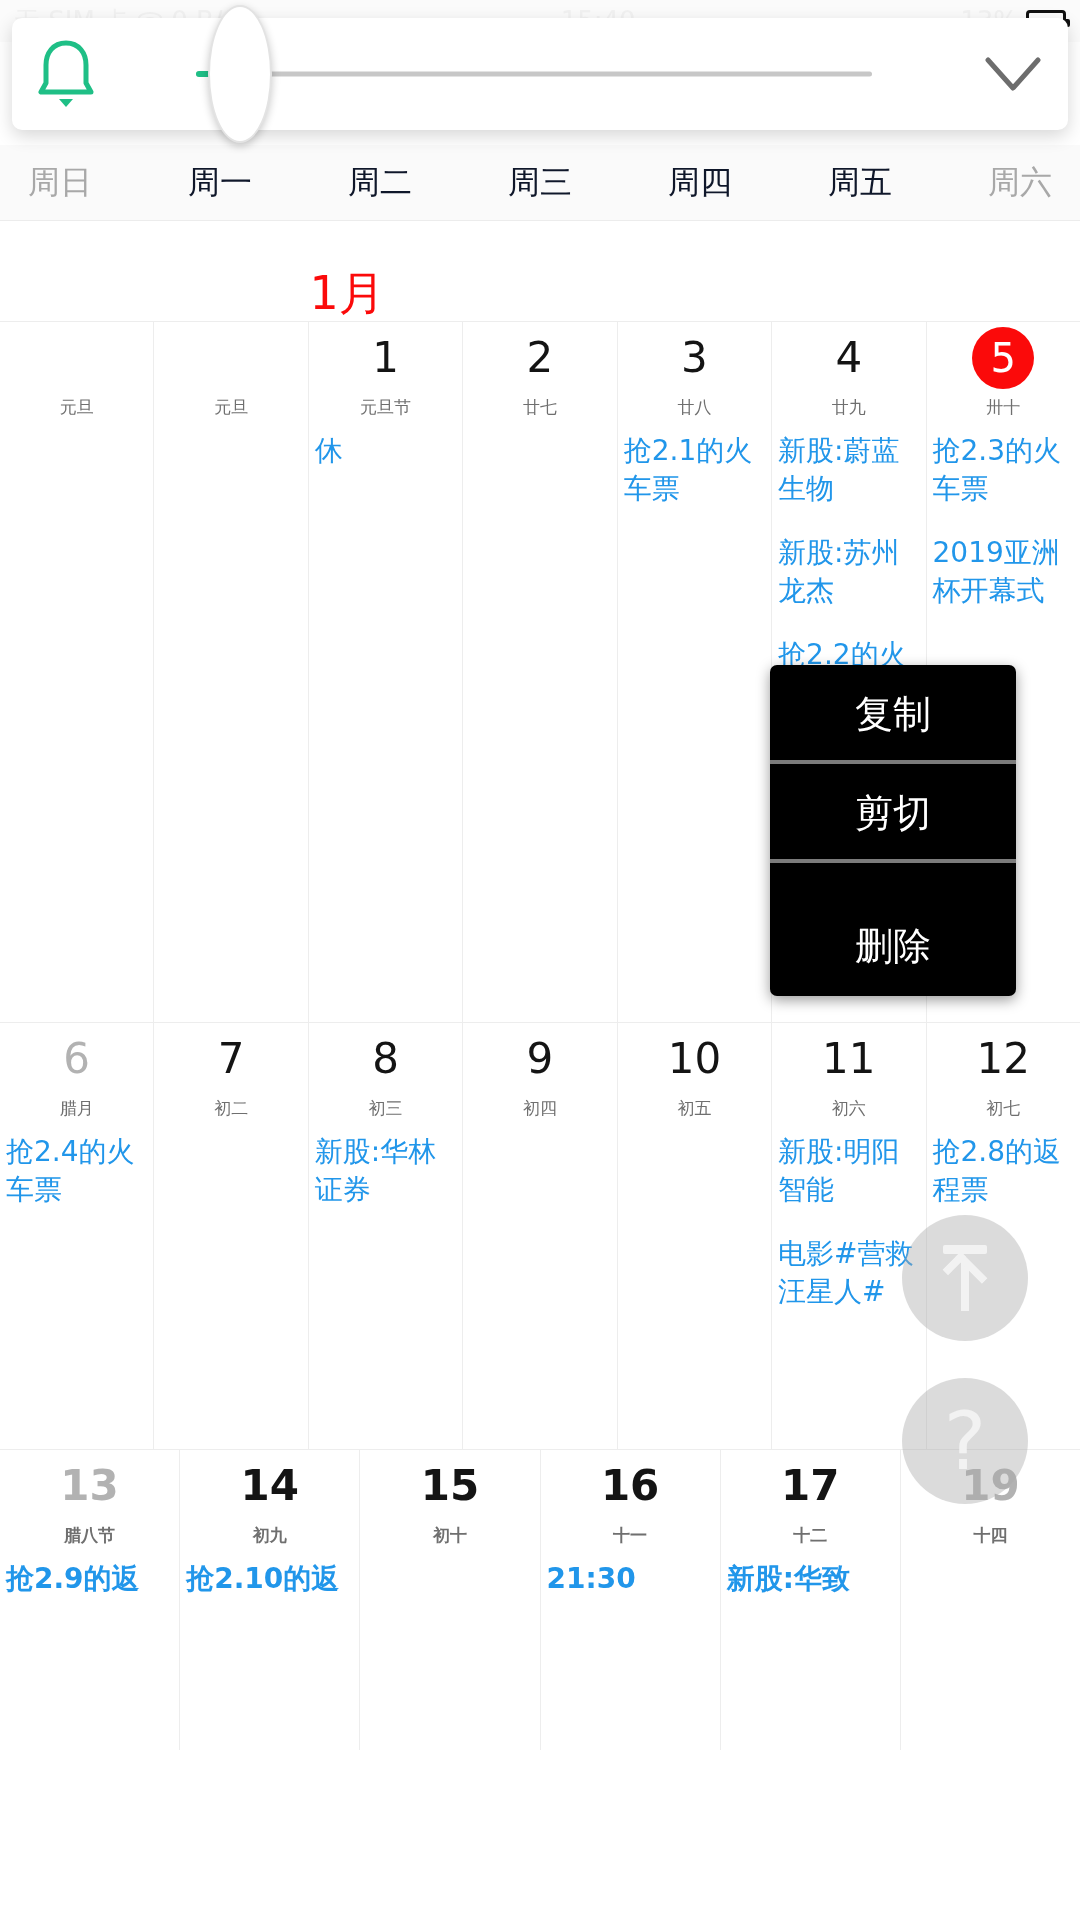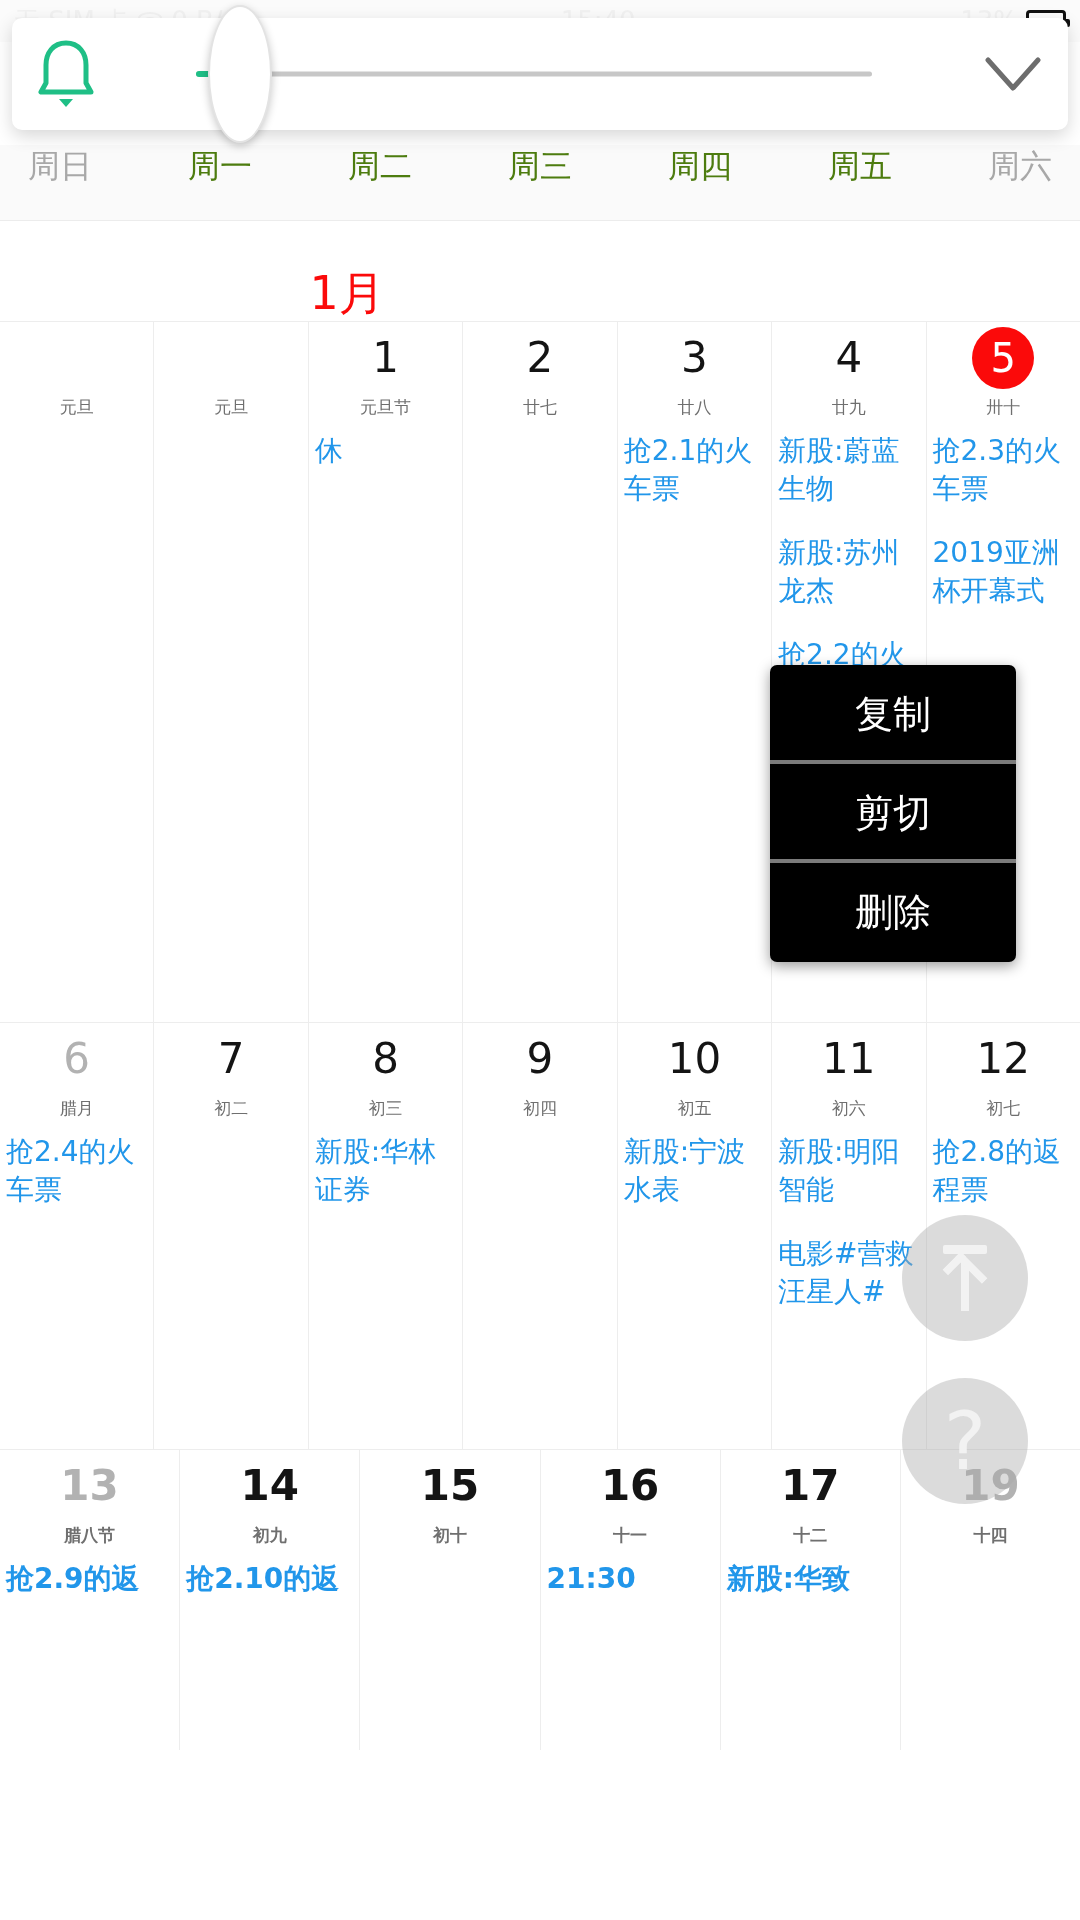--- a/index.html
+++ b/index.html
@@ -65,26 +65,26 @@
     position:absolute; top:62px; left:0; width:1080px; text-align:center;
     font-size:46px; color:#f4f4f4; z-index:3; letter-spacing:1px;
   }
   .ghost-right{
     position:absolute; top:66px; right:26px; font-size:40px; color:#f4f4f4; z-index:3;
   }
 
   
   .weekbar{
     position:absolute; top:145px; left:0; width:1080px; height:76px;
-    background:#fafafa; display:flex; 
+    background:#fafafa; display:flex; align-items:center;
     border-bottom:1px solid #ececec;
     z-index:2;
     gap:40px;
   }
-  .weekbar div{ flex:1; text-align:center; font-size:32px; color:#4d7c0f; }
+  .weekbar div{ flex:1; text-align:center; font-size:32px; color:#0f172a; }
   .weekbar div.we{ color:#a8a8a8; }
 
   
   .month-band{
     position:absolute; top:221px; left:0; width:972px; height:100px;
     background:#fff; z-index:1;
   }
   .month-band .mlabel-inner{
     position:absolute; left:28.57%; width:14.28%; text-align:center;
     top:42px; font-size:46px; color:#fb0a0a;
@@ -123,21 +123,21 @@
   
   .ctxmenu{
     position:absolute; left:770px; top:665px; width:246px;
     background:#000; border-radius:7px; overflow:hidden;
     z-index:40; box-shadow:0 4px 14px rgba(0,0,0,.4);
   }
   .ctxmenu .mi{
     height:99px; line-height:99px; text-align:center;
     color:#fff; font-size:38px; border-bottom:4px solid #7b7b7b;
   }
-  .ctxmenu .mi:last-child{ border-bottom:none; }
+  .ctxmenu .mi:last-child{ border-bottom:none;margin-top:34px; }
 
   
   .fab{
     position:absolute; right:52px; width:126px; height:126px;
     border-radius:50%; background:rgba(170,170,170,.42);
     display:flex; align-items:center; justify-content:center;
     z-index:30;
   }
   .fab.top{ top:1215px; }
   .fab.help{ top:1378px; font-size:80px; color:#f2f2f2; }
@@ -269,21 +269,20 @@
         <div class="lunar">初三</div>
         <div class="ev">新股:华林证券</div>
       </div>
       <div class="cell">
         <div class="daynum">9</div>
         <div class="lunar">初四</div>
       </div>
       <div class="cell">
         <div class="daynum">10</div>
         <div class="lunar">初五</div>
-        <div class="ev">新股:宁波水表</div>
       </div>
       <div class="cell">
         <div class="daynum">11</div>
         <div class="lunar">初六</div>
         <div class="ev">新股:明阳智能</div>
         <div class="ev">电影#营救汪星人#</div>
       </div>
       <div class="cell">
         <div class="daynum">12</div>
         <div class="lunar">初七</div>

